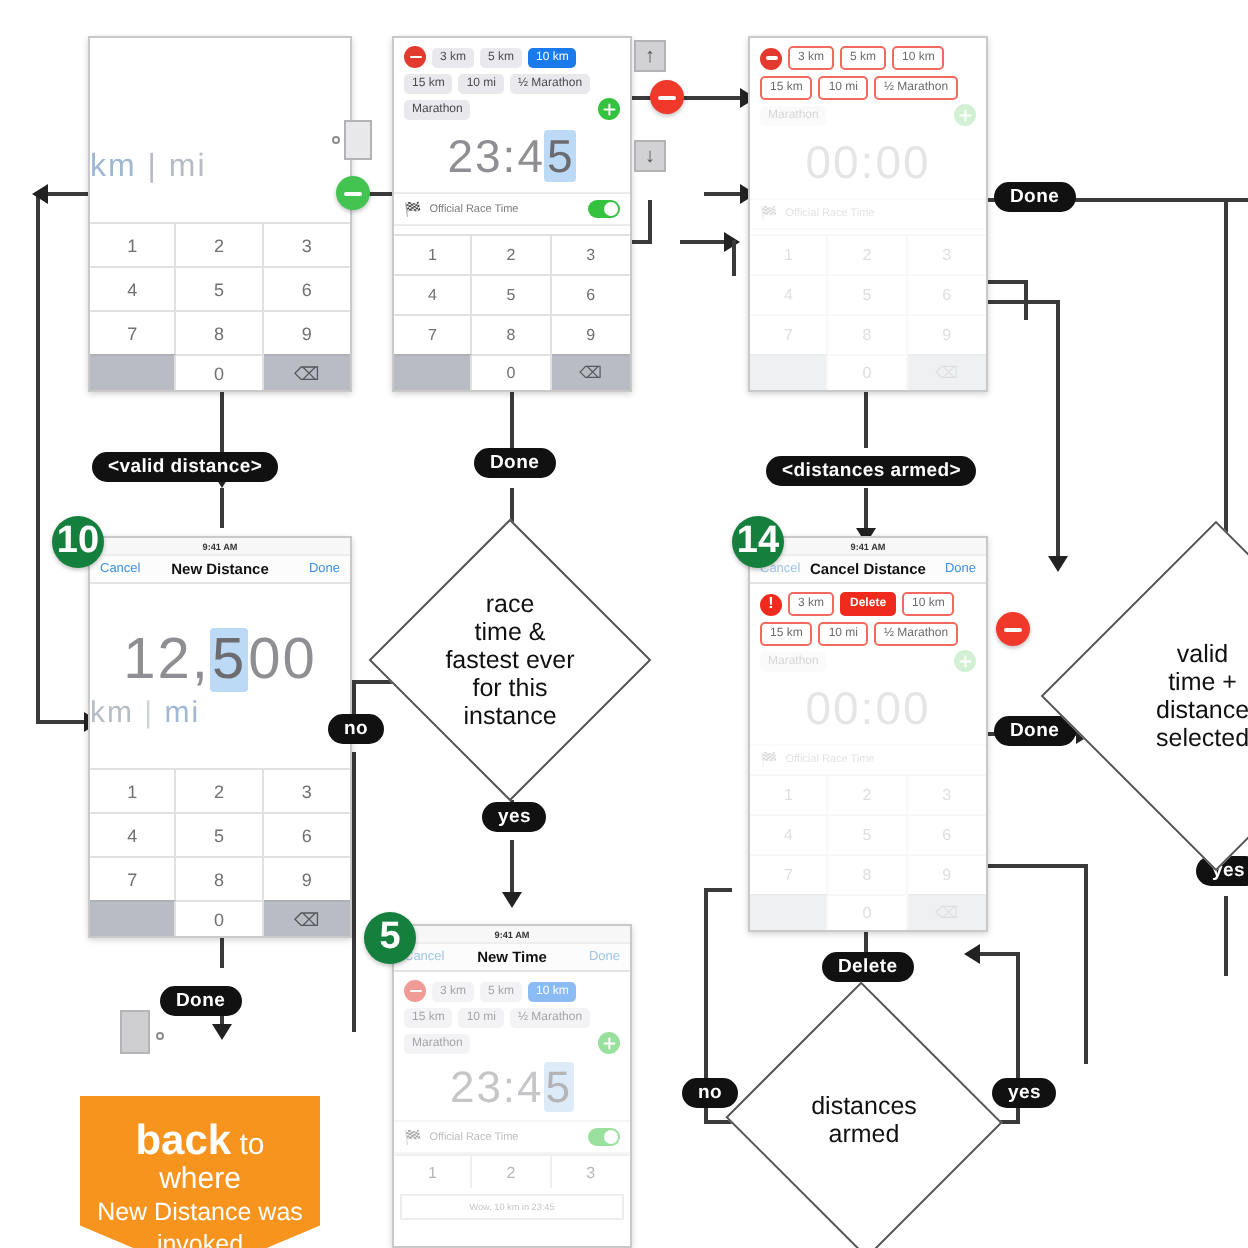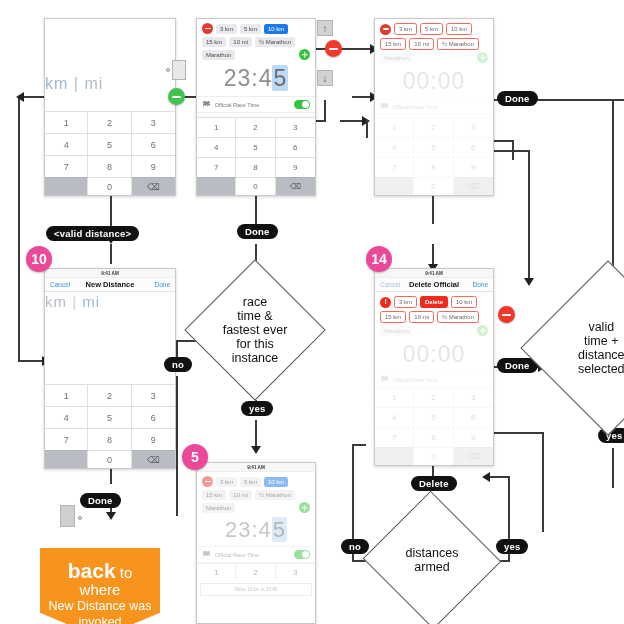--- a/index.html
+++ b/index.html
@@ -24,23 +24,24 @@
   .pill {
     position:absolute; background:#111; color:#fff;
     border-radius:9px; font-size:9.5px; font-weight:bold;
     padding:2.5px 8px; white-space:nowrap; letter-spacing:.2px;
     line-height:1.1;
   }
 
   
   .badge {
     position:absolute; width:26px; height:26px; border-radius:50%;
-    background:#ec4899; color:#fff; font-size:14px; font-weight:bold;
+    background:#15803d; color:#fff; font-size:19px; font-weight:bold;
     display:flex; align-items:center; justify-content:center;
     box-shadow:0 1px 2px rgba(0,0,0,.25);
+    margin-top:12px;
   }
 
   
   .diamond { position:absolute; }
   .diamond .dshape {
     position:absolute; inset:0;
     background:#fff; border:1.4px solid #555;
     transform:rotate(45deg);
   }
   .diamond .dtext {
@@ -372,20 +373,23 @@
     </div>
   </div>
 
   <div class="phone" style="left:44px; top:268px; width:132px; height:201px;">
     <div class="statusbar">9:41 AM</div>
     <div class="navbar">
       <span class="nb-l">Cancel</span>
       <span class="nb-t">New Distance</span>
       <span class="nb-r">Done</span>
     </div>
+    <div class="bignum" style="font-size:29px; margin-top:22px;">
+      <span>12,</span><span class="hl">5</span><span>00</span>
+    </div>
     <div class="units" style="font-size:15px; margin-top:1px;">
       <span>km</span>
       <span style="color:#cfd4da;">|</span>
       <span class="um">mi</span>
     </div>
     <div class="keypad" style="position:absolute; bottom:18px; left:0; right:0; height:66px;">
       <div class="key" style="font-size:9px;">1</div>
       <div class="key" style="font-size:9px;">2</div>
       <div class="key" style="font-size:9px;">3</div>
       <div class="key" style="font-size:9px;">4</div>
@@ -399,21 +403,21 @@
       <div class="key gray"></div>
       <div class="key wht" style="font-size:9px;">0</div>
       <div class="key gray" style="font-size:9px; color:#55585e;">⌫</div>
     </div>
   </div>
 
   <div class="phone" style="left:374px; top:268px; width:120px; height:198px;">
     <div class="statusbar">9:41 AM</div>
     <div class="navbar">
       <span class="nb-l" style="color:#9fc4e8;">Cancel</span>
-      <span class="nb-t">Delete Official</span>
+      <span class="nb-t">Cancel Distance</span>
       <span class="nb-r">Done</span>
     </div>
     <div class="chips">
       <div class="infobtn">!</div>
       <div class="chip outline">3 km</div>
       <div class="chip del">Delete</div>
       <div class="chip outline">10 km</div>
       <div class="chip outline">15 km</div>
       <div class="chip outline">10 mi</div>
       <div class="chip outline">½ Marathon</div>
@@ -442,20 +446,25 @@
       <div class="keyrow-last" style="position:absolute; bottom:0; left:0; right:0; height:18px;">
         <div class="key gray"></div>
         <div class="key wht" style="font-size:8px;">0</div>
         <div class="key gray" style="font-size:8px;">⌫</div>
       </div>
     </div>
   </div>
 
   <div class="phone" style="left:196px; top:462px; width:120px; height:162px;">
     <div class="statusbar">9:41 AM</div>
+    <div class="navbar">
+      <span class="nb-l" style="color:#9fc4e8;">Cancel</span>
+      <span class="nb-t">New Time</span>
+      <span class="nb-r" style="color:#9fc4e8;">Done</span>
+    </div>
     <div class="dim55">
       <div class="chips">
         <div class="minusbtn"></div>
         <div class="chip">3 km</div>
         <div class="chip">5 km</div>
         <div class="chip sel">10 km</div>
         <div class="chip">15 km</div>
         <div class="chip">10 mi</div>
         <div class="chip">½ Marathon</div>
       </div>
@@ -497,20 +506,21 @@
 
   <div class="dooricon" style="left:60px; top:505px;"></div>
   <div class="doorknob" style="left:78px; top:516px;"></div>
 
   <div class="badge" style="left:26px; top:246px;">10</div>
   <div class="badge" style="left:182px; top:444px;">5</div>
   <div class="badge" style="left:366px; top:246px;">14</div>
 
   <div class="pill" style="left:46px; top:226px;">&lt;valid distance&gt;</div>
   <div class="pill" style="left:237px; top:224px;">Done</div>
+  <div class="pill" style="left:383px; top:228px;">&lt;distances armed&gt;</div>
   <div class="pill" style="left:497px; top:91px;">Done</div>
   <div class="pill" style="left:497px; top:358px;">Done</div>
   <div class="pill" style="left:80px; top:493px;">Done</div>
   <div class="pill" style="left:411px; top:476px;">Delete</div>
   <div class="pill" style="left:164px; top:357px;">no</div>
   <div class="pill" style="left:241px; top:401px;">yes</div>
   <div class="pill" style="left:341px; top:539px;">no</div>
   <div class="pill" style="left:496px; top:539px;">yes</div>
   <div class="pill" style="left:598px; top:428px;">yes</div>
 

